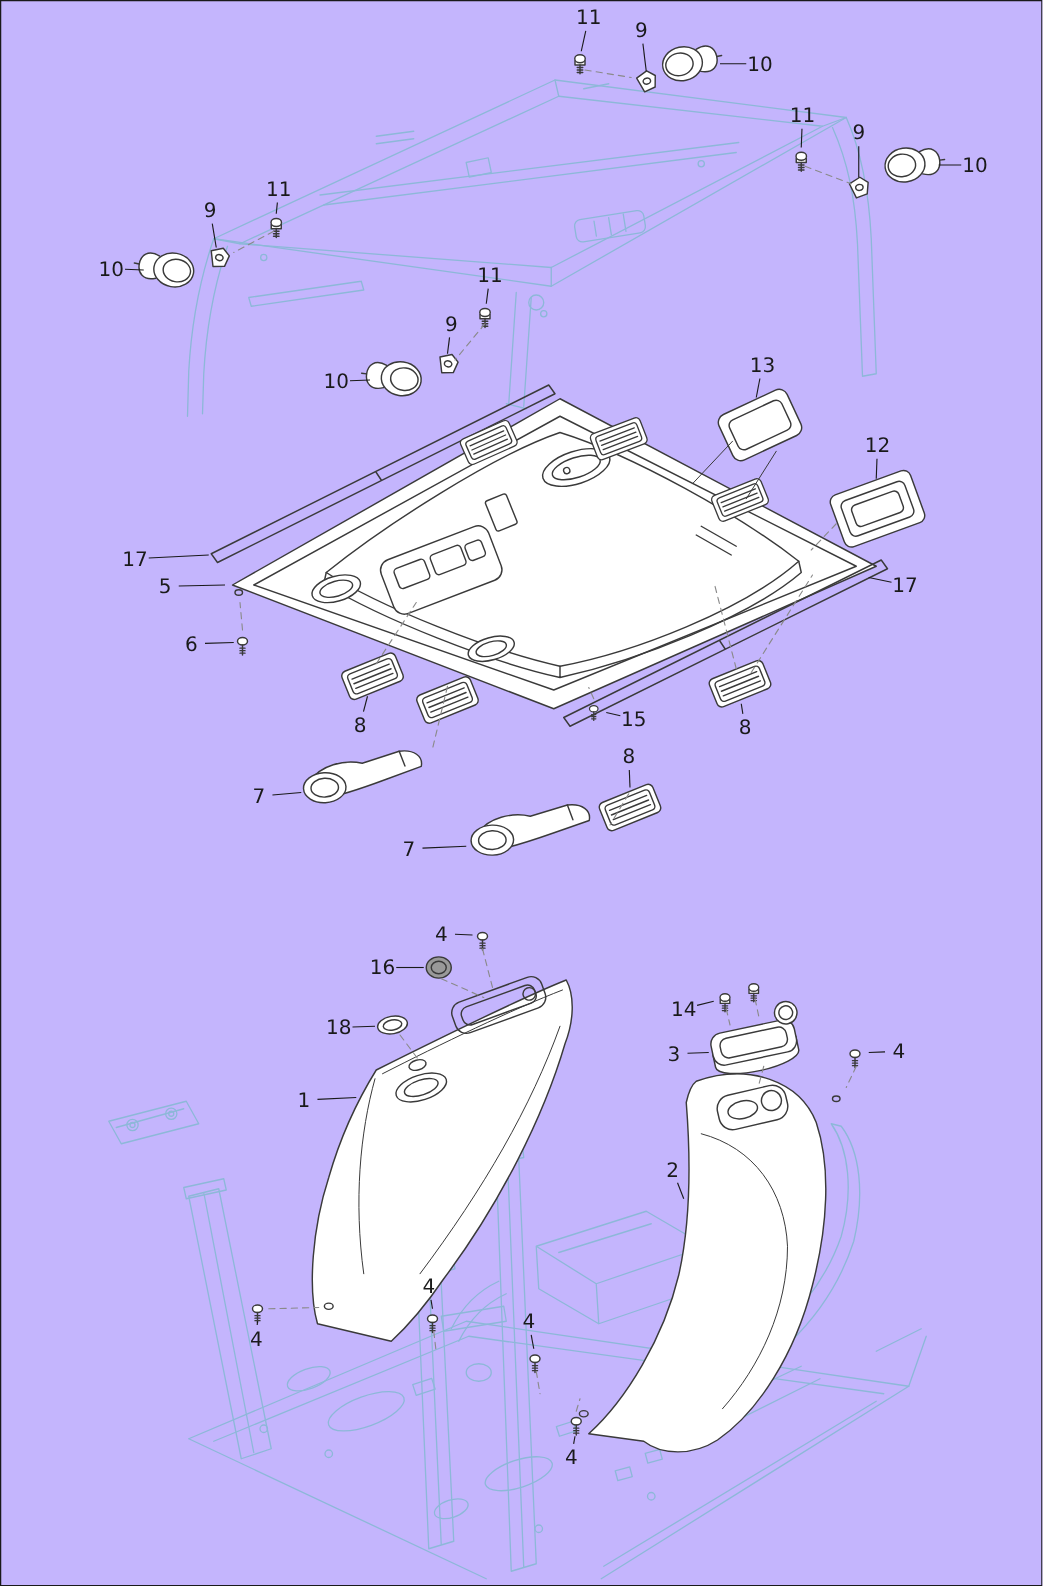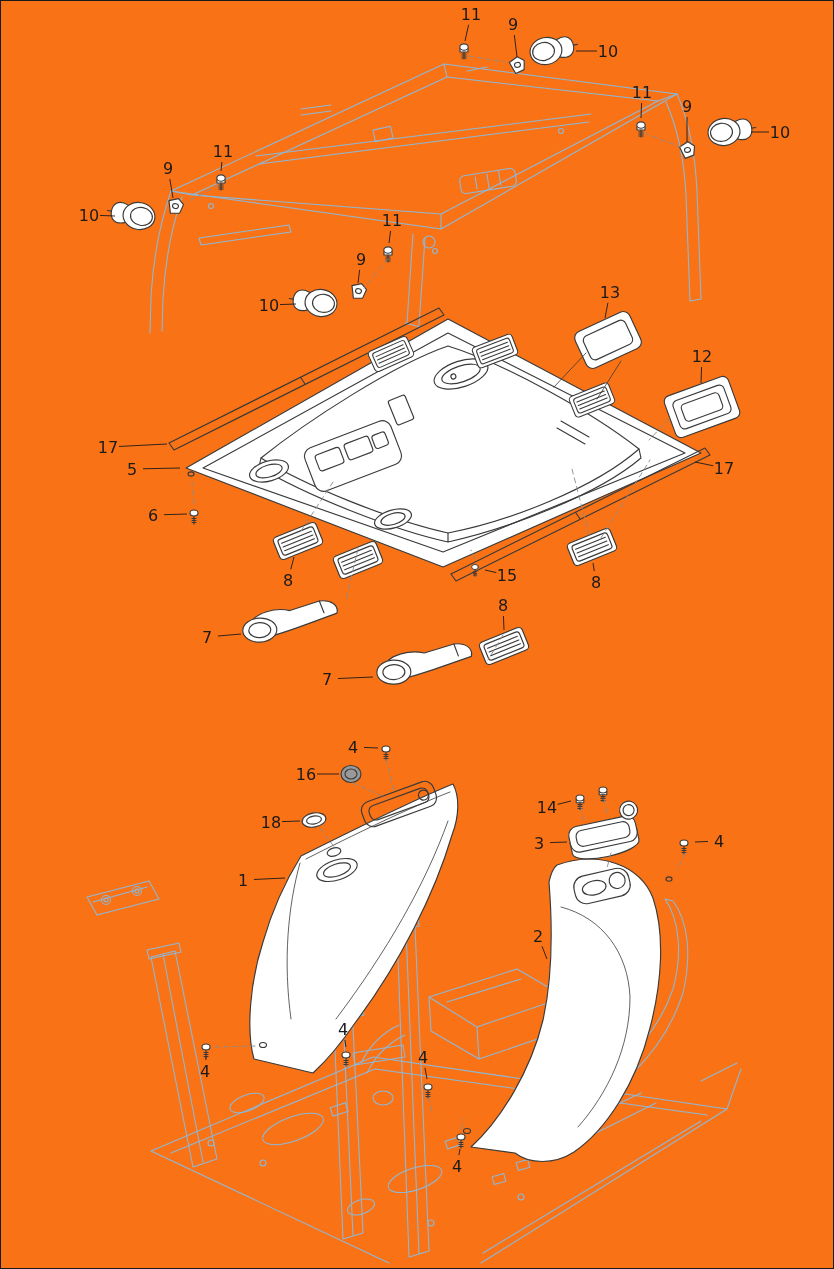--- a/index.html
+++ b/index.html
@@ -1,18 +1,18 @@
 <!DOCTYPE html>
 <html style="--frame-color: #8db8d8; --part-color: #3a3a3a; --dash-color: #8a8a8a;"><head>
 <meta charset="utf-8">
 <title>Parts Diagram</title>
 <style>
   html,body{margin:0;padding:0;background:#ffffff;}
   .page{
-    position:relative;width:834px;height:1269px;background:#f97316;
+    position:relative;width:834px;height:1269px;background:#c4b5fd;
     border:1.6px solid #1a1a1a;box-sizing:border-box;overflow:hidden;
     font-family:"DejaVu Sans", sans-serif;
   }
   .page svg{position:absolute;left:0;top:0;}
 </style>
 </head>
 <body>
 
 <div class="page">
 

